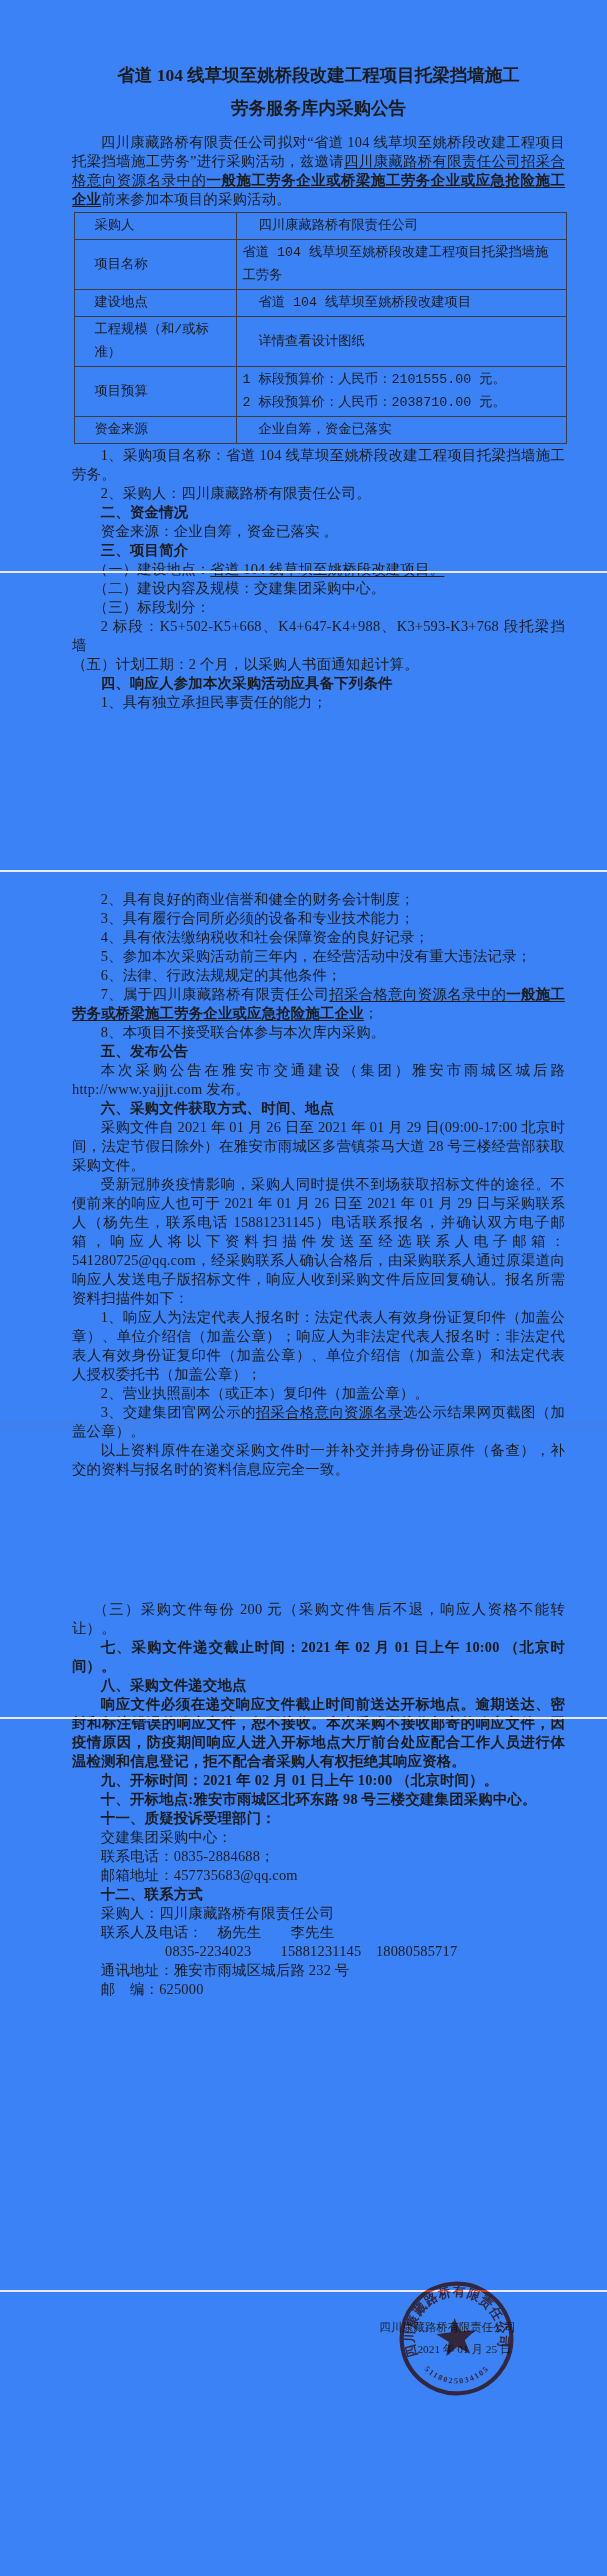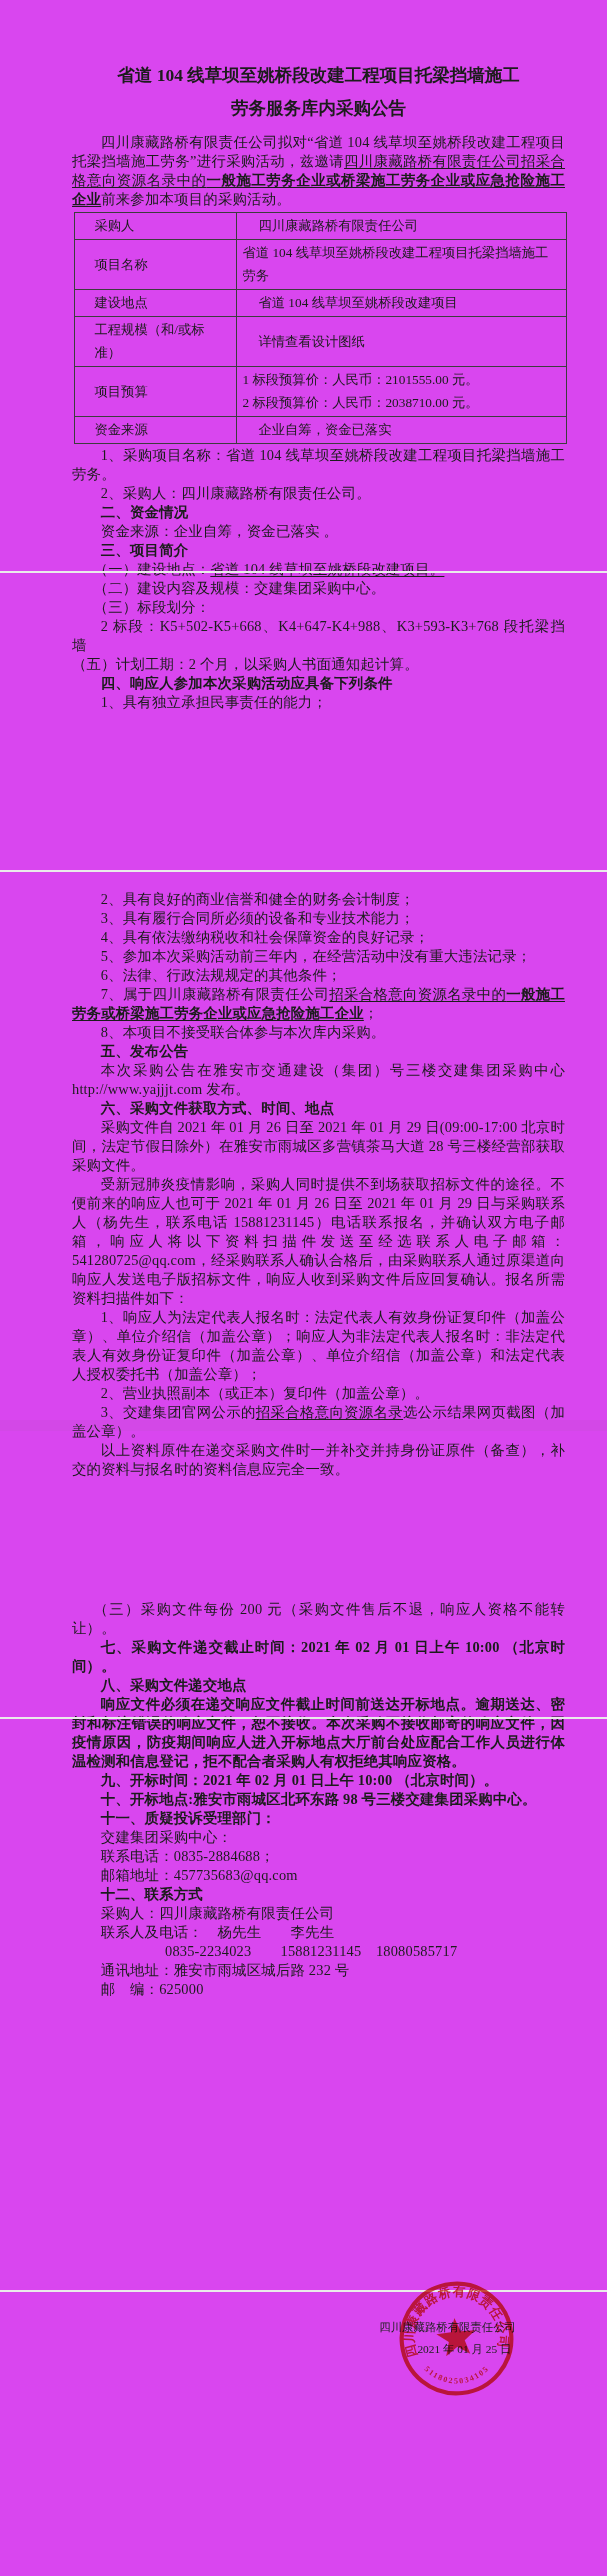--- a/index.html
+++ b/index.html
@@ -1,26 +1,26 @@
 <!DOCTYPE html>
 <html style="font-size:12px"><head>
 <meta charset="utf-8">
 <style>
   html,body{margin:0;padding:0;background:#ffffff;}
-  .page{position:relative;width:607px;height:2576px;background:#d946ef;overflow:hidden;
+  .page{position:relative;width:607px;height:2576px;background:#3b82f6;overflow:hidden;
         font-family:"Liberation Serif","DejaVu Serif",serif;color:#1c1c1c;}
   .content{padding:59px 42px 0 72px;}
   .title{font-size:17.5px;font-weight:bold;text-align:center;line-height:33px;margin:0 0 7.6px 0;}
   p.line{font-size:14.4px;line-height:19px;margin:0;text-align:justify;letter-spacing:0.2px;}
   .ind{text-indent:2em;}
   .ind15{text-indent:1.5em;}
   .noind{text-indent:0;}
   .bold{font-weight:bold;}
   .u{text-decoration:underline;text-underline-offset:2.3px;}
-  table.info{border-collapse:collapse;width:493px;margin:3px 0 2.3px 1.5px;font-size:13.3px;table-layout:fixed;}
+  table.info{border-collapse:collapse;width:493px;margin:3px 0 2.3px 1.5px;font-size:13.3px;table-layout:fixed;font-family:Liberation Mono, monospace;}
   table.info td{border:1.2px solid #3d3d3d;padding:1.5px 6px;line-height:23px;vertical-align:middle;}
   table.info td.lab{width:135px;padding-left:20px;}
   .cindent{text-indent:1.2em;}
   .gap1{height:178px;}
   .gap2{height:121px;}
   .pbline{position:absolute;left:0;right:0;height:1.5px;background:#eaeaea;}
   .pband{position:absolute;left:0;right:0;height:10.6px;background:rgba(120,120,120,.06);}
   .sig{position:absolute;top:2316px;right:91px;text-align:right;font-size:11.4px;line-height:22px;color:#222;}
   .sig .d{padding-right:4.6px;}
   .seal{position:absolute;left:391px;top:2273px;width:131px;height:131px;
@@ -94,21 +94,21 @@
 
     <p class="line ind">2、具有良好的商业信誉和健全的财务会计制度；</p>
     <p class="line ind">3、具有履行合同所必须的设备和专业技术能力；</p>
     <p class="line ind">4、具有依法缴纳税收和社会保障资金的良好记录；</p>
     <p class="line ind">5、参加本次采购活动前三年内，在经营活动中没有重大违法记录；</p>
     <p class="line ind">6、法律、行政法规规定的其他条件；</p>
     <p class="line ind"><span>7、属于四川康藏路桥有限责任公司</span><span class="u">招采合格意向资源名录中的</span><span class="u bold">一般施工劳务或桥梁施工劳务企业或应急抢险施工企业</span><span>；</span></p>
     <p class="line ind">8、本项目不接受联合体参与本次库内采购。</p>
 
     <p class="line ind bold">五、发布公告</p>
-    <p class="line ind"><span>本次采购公告在雅安市交通建设（集团）号三楼交建集团采购中心</span> <span>http://www.yajjjt.com</span> <span>发布。</span></p>
+    <p class="line ind"><span>本次采购公告在雅安市交通建设（集团）雅安市雨城区城后路</span> <span>http://www.yajjjt.com</span> <span>发布。</span></p>
 
     <p class="line ind bold">六、采购文件获取方式、时间、地点</p>
     <p class="line ind">采购文件自 2021 年 01 月 26 日至 2021 年 01 月 29 日(09:00-17:00 北京时间，法定节假日除外）在雅安市雨城区多营镇茶马大道 28 号三楼经营部获取采购文件。</p>
     <p class="line ind">受新冠肺炎疫情影响，采购人同时提供不到场获取招标文件的途径。不便前来的响应人也可于 2021 年 01 月 26 日至 2021 年 01 月 29 日与采购联系人（杨先生，联系电话 15881231145）电话联系报名，并确认双方电子邮箱，响应人将以下资料扫描件发送至经选联系人电子邮箱：541280725@qq.com，经采购联系人确认合格后，由采购联系人通过原渠道向响应人发送电子版招标文件，响应人收到采购文件后应回复确认。报名所需资料扫描件如下：</p>
     <p class="line ind">1、响应人为法定代表人报名时：法定代表人有效身份证复印件（加盖公章）、单位介绍信（加盖公章）；响应人为非法定代表人报名时：非法定代表人有效身份证复印件（加盖公章）、单位介绍信（加盖公章）和法定代表人授权委托书（加盖公章）；</p>
     <p class="line ind">2、营业执照副本（或正本）复印件（加盖公章）。</p>
     <p class="line ind"><span>3、交建集团官网公示的</span><span class="u">招采合格意向资源名录</span><span>选公示结果网页截图（加盖公章）。</span></p>
     <p class="line ind">以上资料原件在递交采购文件时一并补交并持身份证原件（备查），补交的资料与报名时的资料信息应完全一致。</p>
 
     <div class="gap2"></div>

